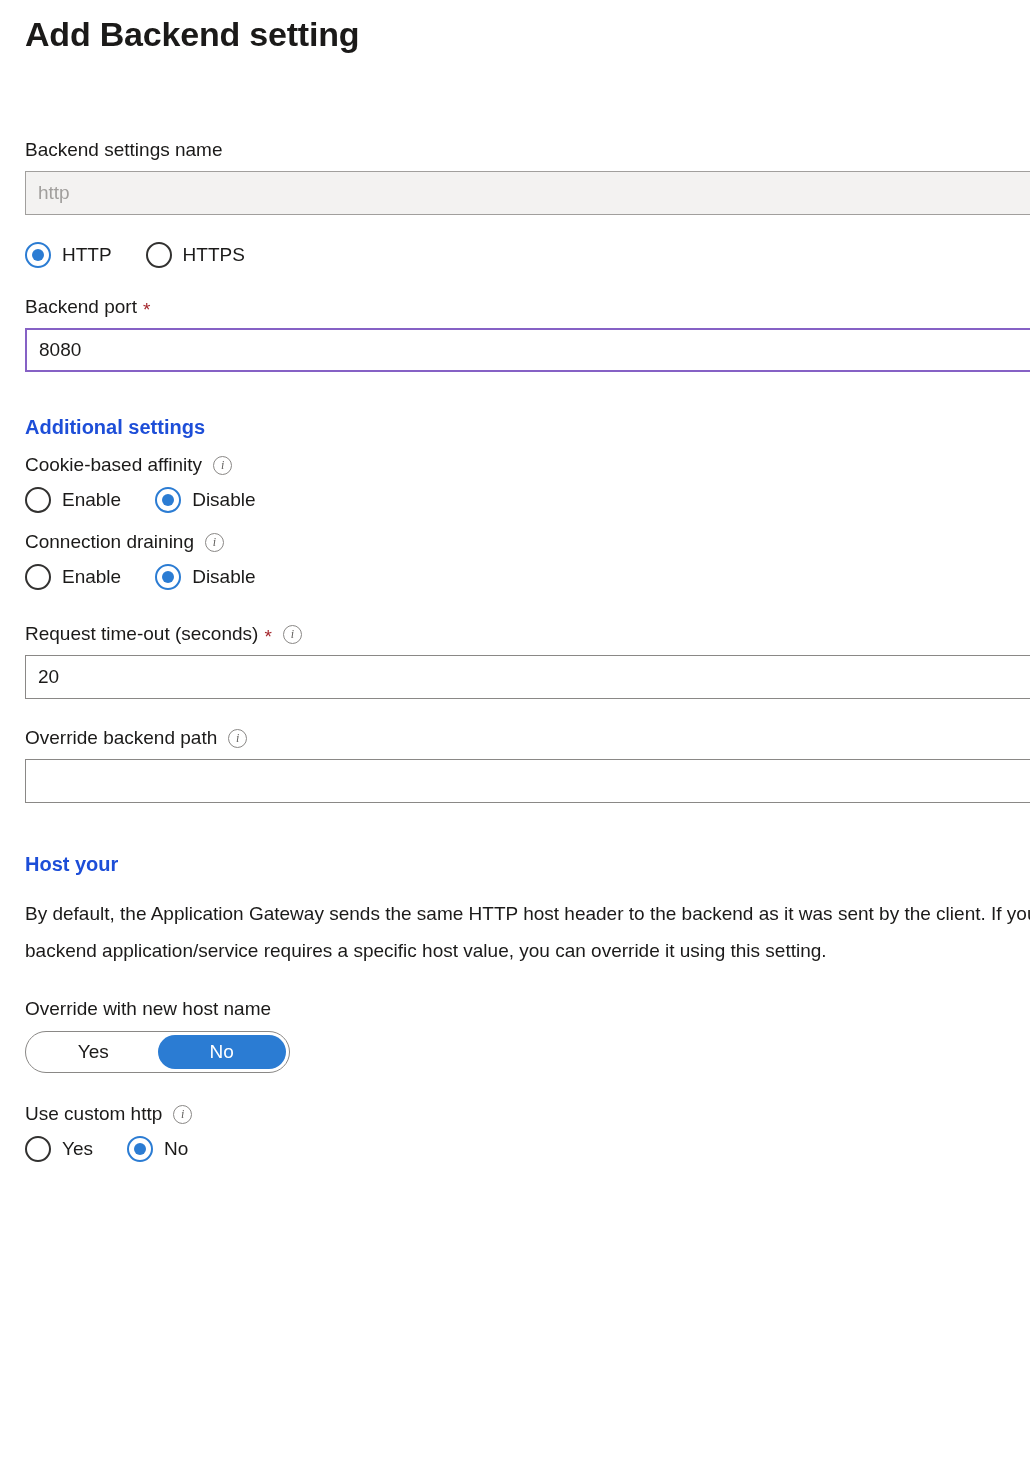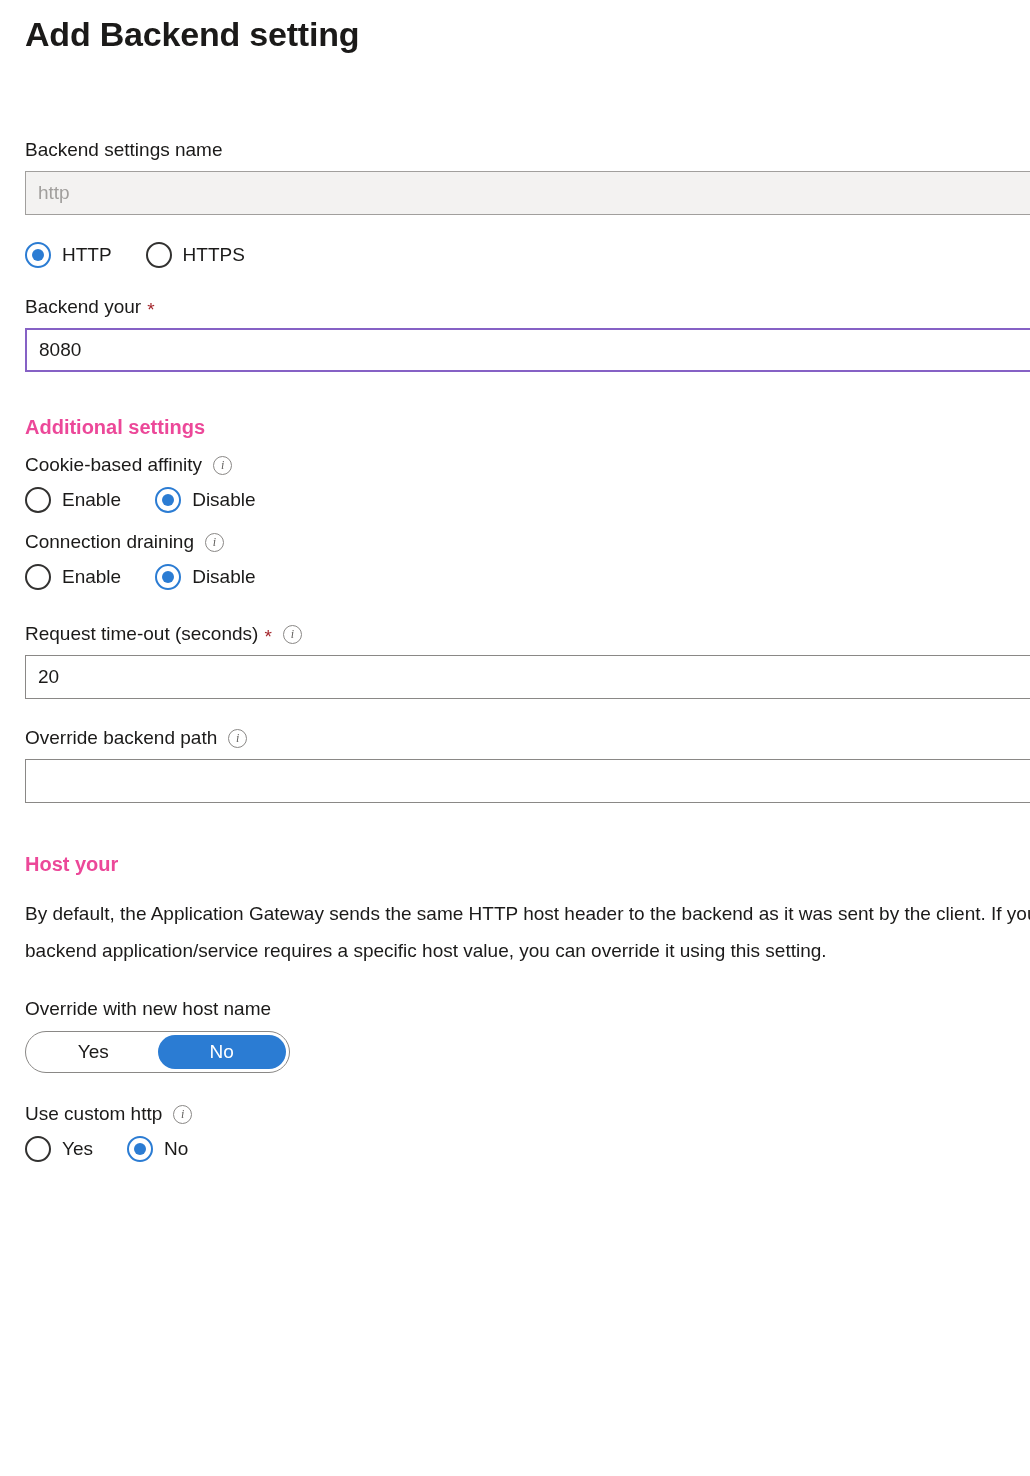--- a/index.html
+++ b/index.html
@@ -141,21 +141,21 @@
     line-height: 26px;
     color: #1b1a19;
     margin-left: 11px;
     white-space: nowrap;
   }
 
   
   .section-head {
     font-size: 20px;
     font-weight: 700;
-    color: #ec4899;
+    color: #1d4ed8;
     line-height: 26px;
   }
   .section-body {
     font-size: 19px;
     line-height: 37px;
     color: #1b1a19;
     width: 1180px;       
     white-space: pre-wrap;
   }
 
@@ -211,21 +211,21 @@
       </div>
       <div class="radio-opt">
         <span class="radio-mark"></span>
         <span class="radio-label">HTTPS</span>
       </div>
     </div>
   </div>
 
   <div class="field" style="margin-top:26px;">
     <div class="field-label">
-      <span>Backend your</span>
+      <span>Backend port</span>
       <span class="req-star">*</span>
     </div>
     <input class="text-input focused" type="text" value="8080" style="">
   </div>
 
   <div class="section-head" style="margin-top:42px;">Additional settings</div>
 
   <div class="field" style="margin-top:12px;">
     <div class="field-label">
       <span>Cookie-based affinity</span>

